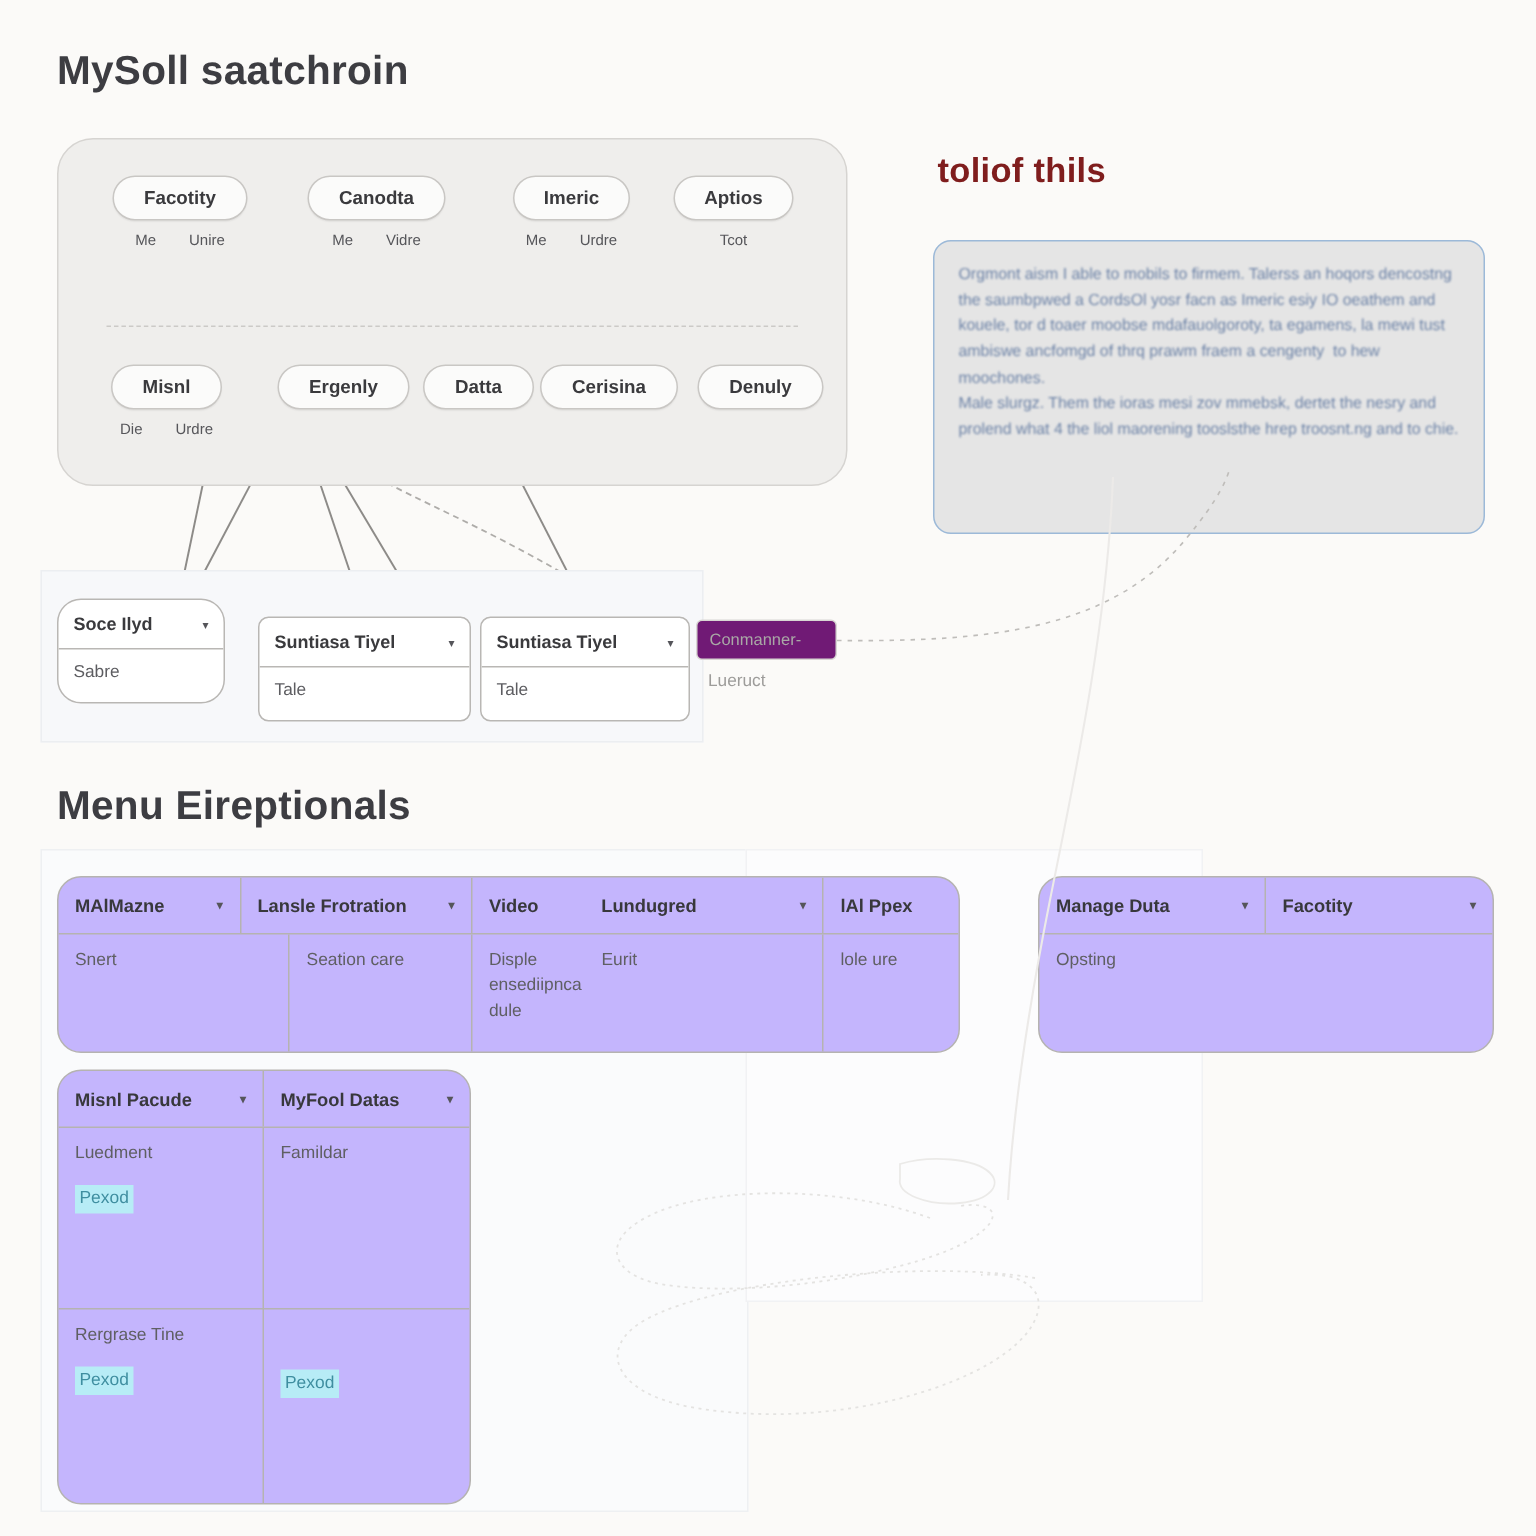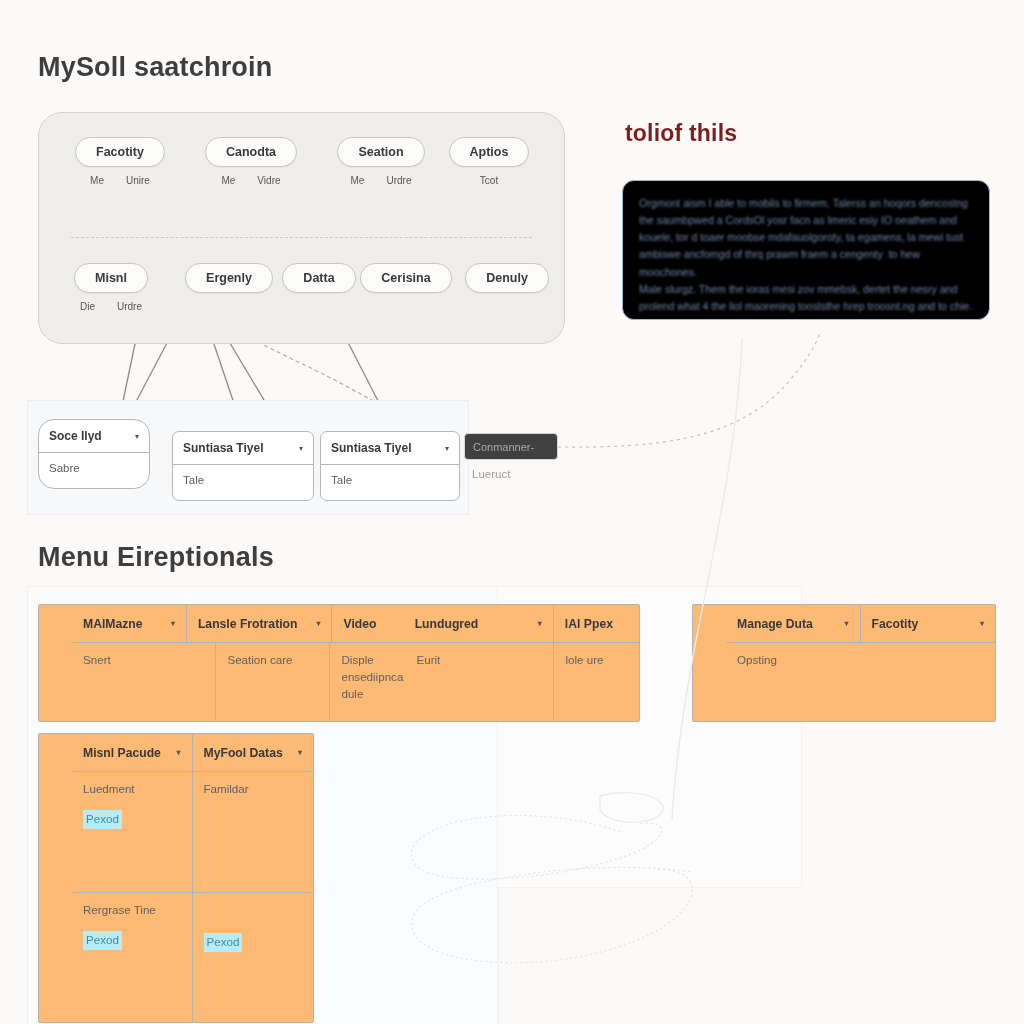--- a/index.html
+++ b/index.html
@@ -11,21 +11,20 @@
     height: 1024px;
     background: #fbfaf8;
     font-family: "Liberation Sans", sans-serif;
     position: relative;
     overflow: hidden;
     color: #3a3a3a;
   }
   #root {
     position: absolute;
     inset: 0;
-    margin-top: 20px;
   }
 
   
   .layer {
     position: absolute;
     left: 0;
     top: 0;
     width: 1024px;
     height: 1024px;
     pointer-events: none;
@@ -101,22 +100,22 @@
     top: 124px;
     height: 0;
     border-top: 1px dashed #c6c4c1;
     opacity: .85;
   }
 
   
   #info-box {
     position: absolute;
     left: 622px; top: 160px;
-    width: 368px; height: 140px;
-    background: #000000;
+    width: 368px; height: 196px;
+    background: #e5e5e5;
     border: 1px solid #9cb9d8;
     border-radius: 12px;
     z-index: 10;
     padding: 14px 16px;
     box-sizing: border-box;
     overflow: hidden;
   }
   #info-text {
     font-size: 10.6px;
     line-height: 1.62;
@@ -172,21 +171,21 @@
   #card-1 { left: 38px; top: 399px; width: 110px; height: 68px; border-radius: 16px; }
   #card-2 { left: 172px; top: 411px; width: 140px; height: 68px; }
   #card-3 { left: 320px; top: 411px; width: 138px; height: 68px; }
 
   #ghost-box {
     position: absolute;
     left: 464px; top: 413px;
     width: 94px; height: 27px;
     border: 1px solid #d8d6d3;
     border-radius: 4px;
-    background: #404040;
+    background: #701a75;
     z-index: 12;
     display: flex;
     align-items: center;
     padding: 0 8px;
     box-sizing: border-box;
   }
   #ghost-box-label {
     font-size: 11px;
     color: #a9a8a6;
     white-space: nowrap;
@@ -214,27 +213,26 @@
     left: 497px; top: 566px;
     width: 303px; height: 300px;
     background: #fcfcfd;
     border: 1px solid #f1f2f4;
     z-index: 3;
   }
 
   
   .tbl {
     position: absolute;
-    background: #fdba74;
+    background: #c4b5fd;
     border: 1.2px solid #b5b3b0;
-    border-radius: 2px;
+    border-radius: 16px;
     z-index: 12;
     box-sizing: border-box;
     overflow: hidden;
-    padding-left: 33px;
   }
   .tbl-row {
     display: flex;
   }
   .tbl-head {
     border-bottom: 1.2px solid #b5b3b0;
   }
   .th, .td {
     box-sizing: border-box;
     border-right: 1.2px solid #b5b3b0;
@@ -329,21 +327,21 @@
         </div>
       </div>
       <div class="pill-group" style="left:162px; width:100px;">
         <span class="pill">Canodta</span>
         <div class="pill-subs">
           <span class="pill-sub">Me</span>
           <span class="pill-sub">Vidre</span>
         </div>
       </div>
       <div class="pill-group" style="left:294px; width:96px;">
-        <span class="pill">Seation</span>
+        <span class="pill">Imeric</span>
         <div class="pill-subs">
           <span class="pill-sub">Me</span>
           <span class="pill-sub">Urdre</span>
         </div>
       </div>
       <div class="pill-group" style="left:404px; width:92px;">
         <span class="pill">Aptios</span>
         <div class="pill-subs">
           <span class="pill-sub">Tcot</span>
         </div>

